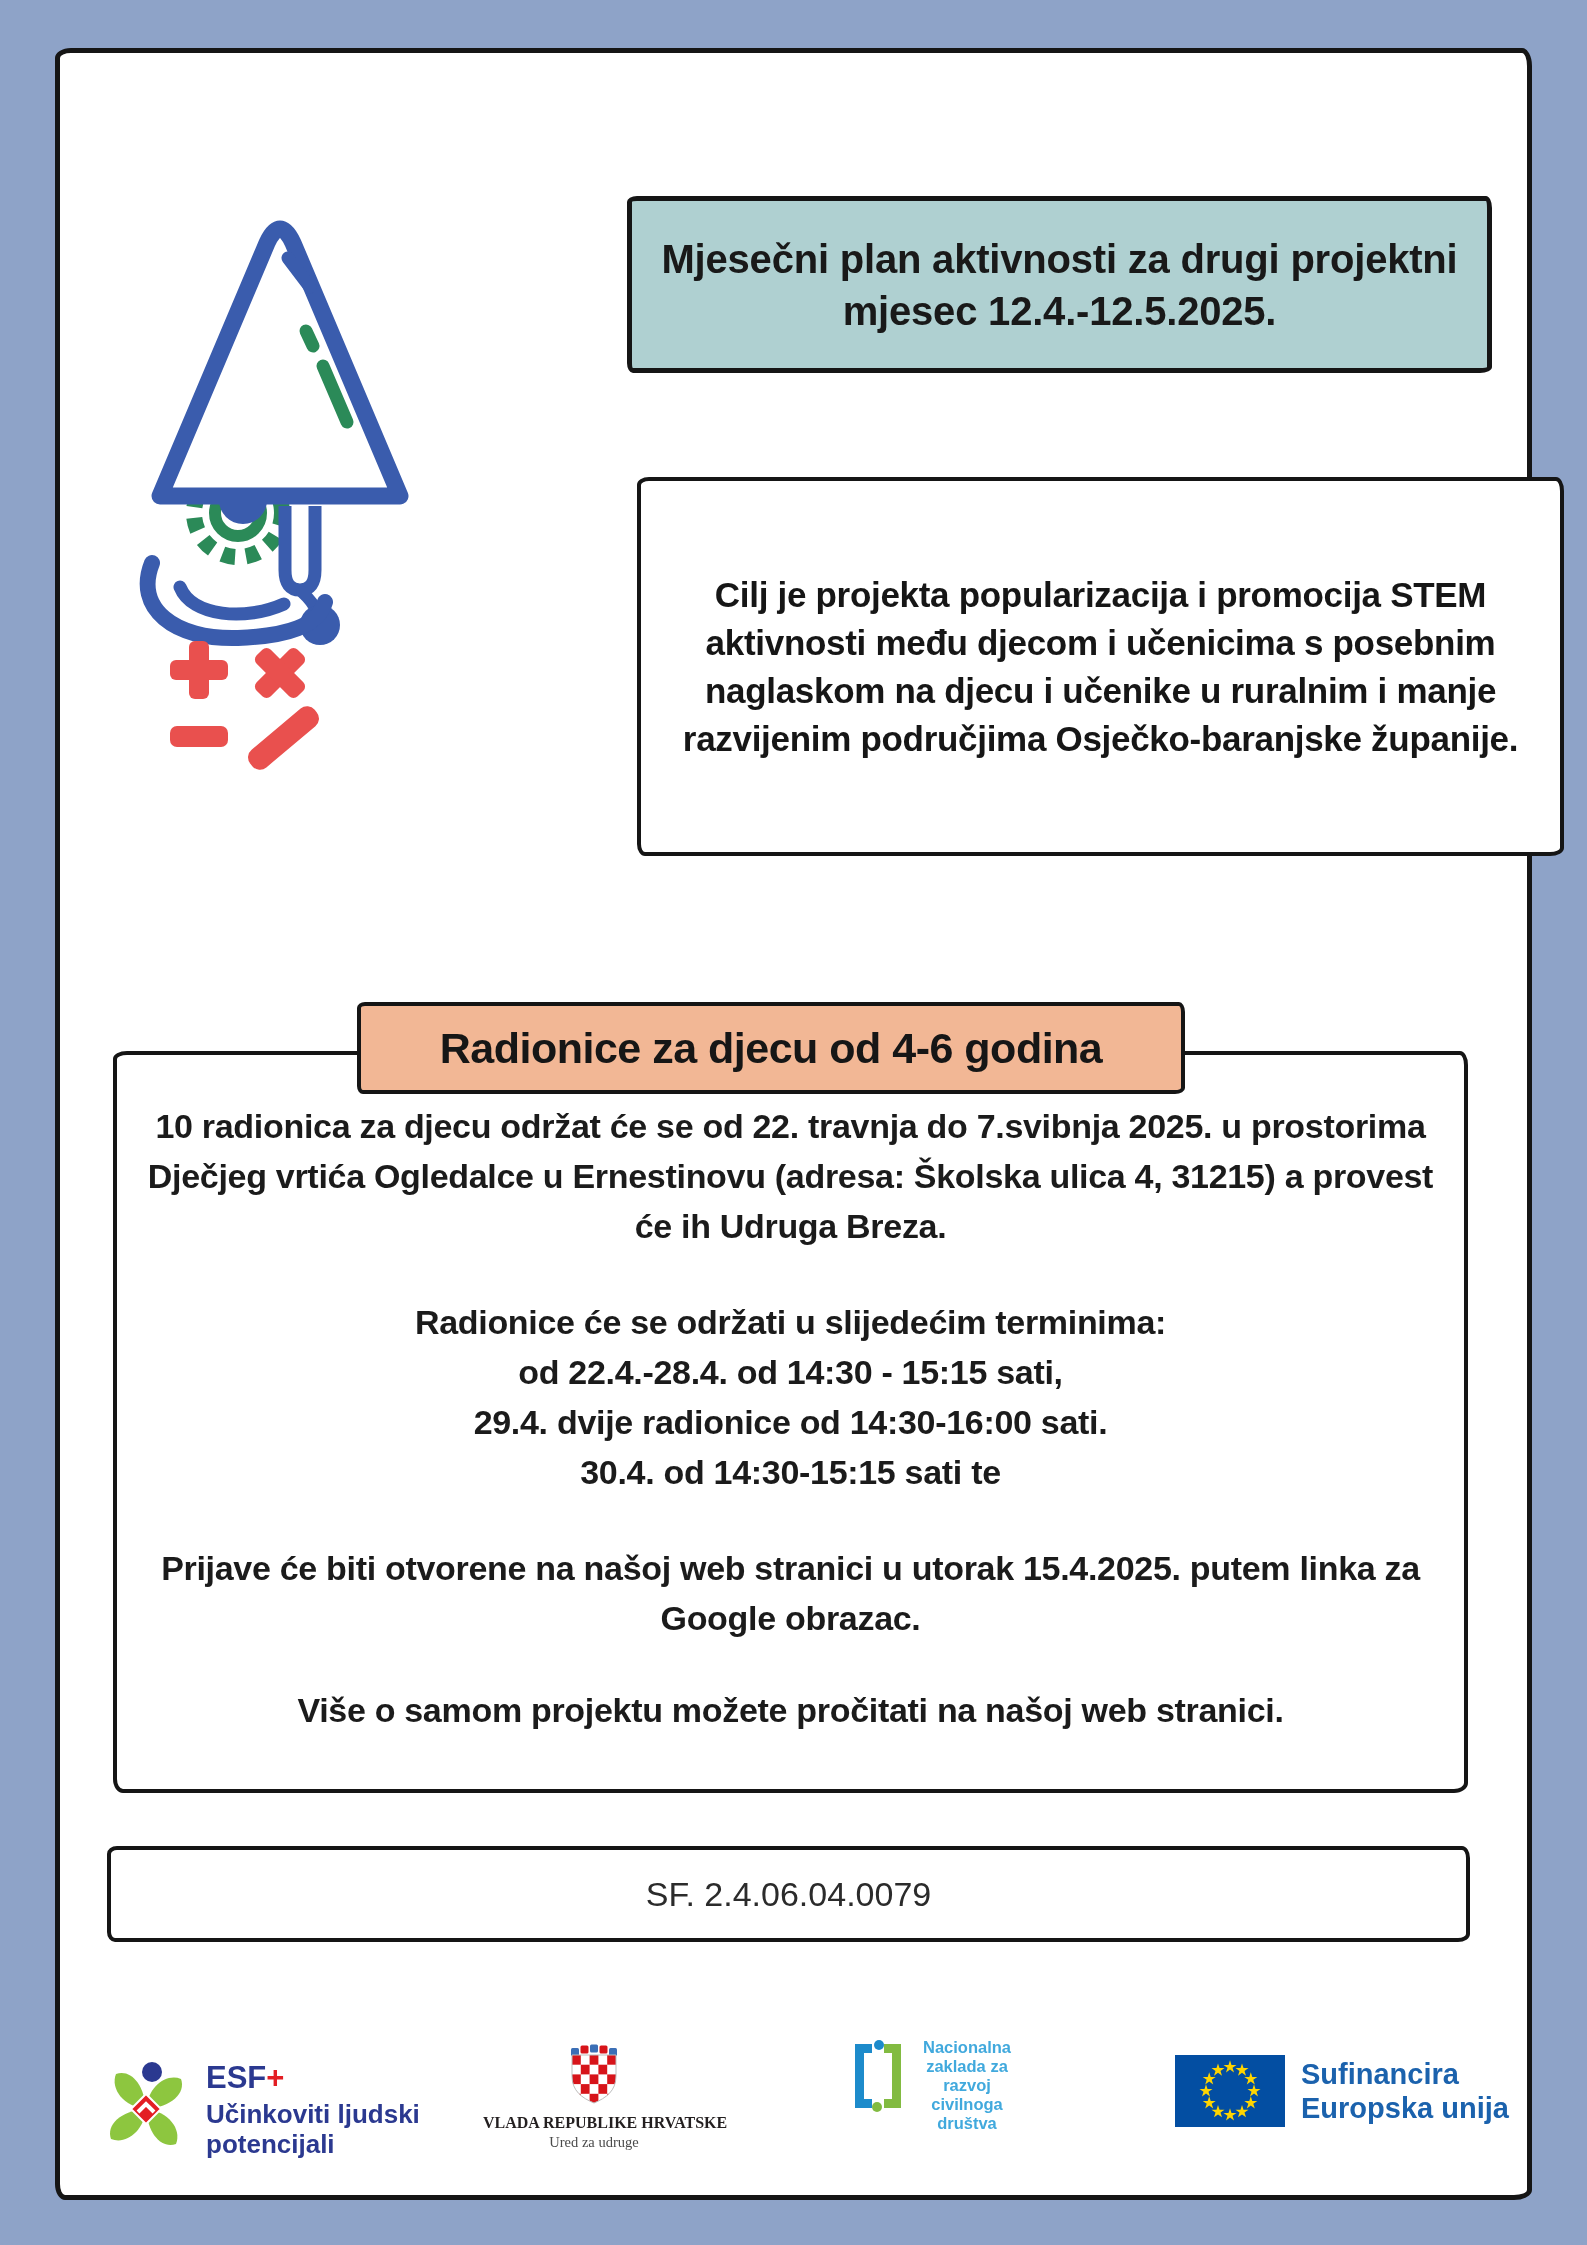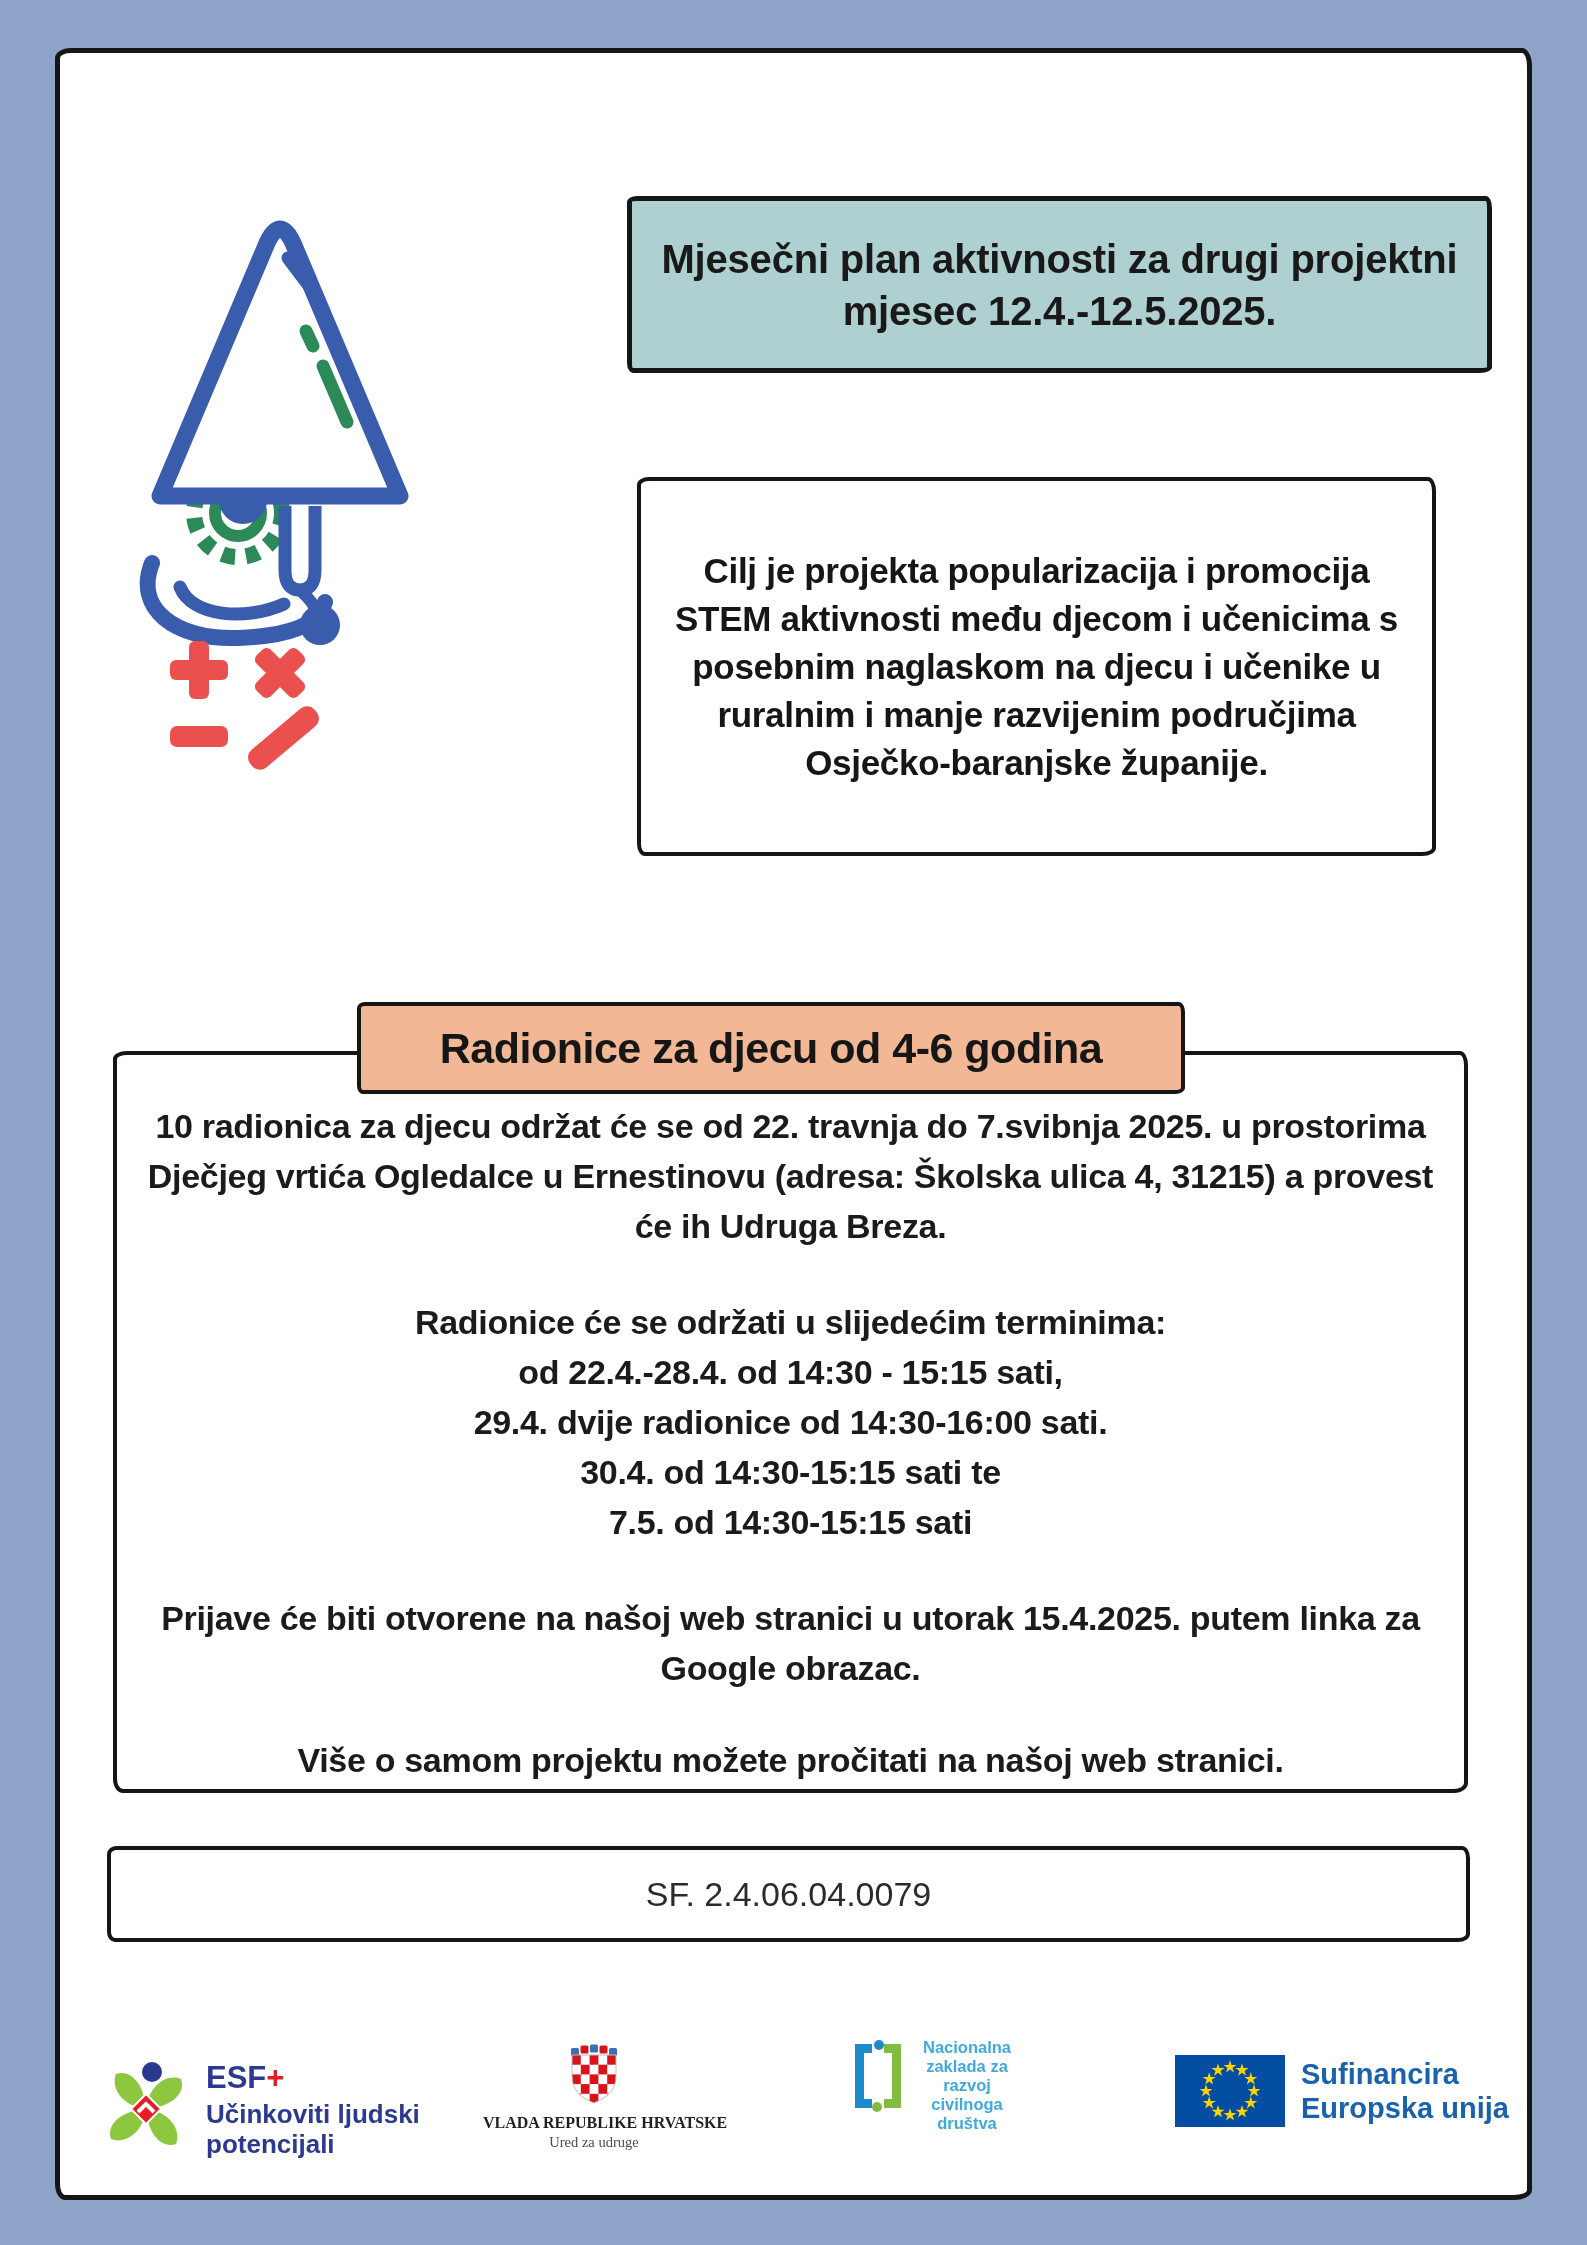--- a/index.html
+++ b/index.html
@@ -26,21 +26,21 @@
   .sym-slash::before{content:"";position:absolute;left:33px;top:3px;width:23px;height:84px;
                      background:var(--logo-red,#E9504E);border-radius:10px;transform:rotate(50deg);}
 
   
   .title-box{position:absolute;left:567px;top:143px;width:865px;height:177px;box-sizing:border-box;
              background:var(--teal,#AFD0D1);border:5px solid #151515;
              border-radius:10px 6px 12px 6px / 6px 12px 6px 10px;
              display:flex;align-items:center;justify-content:center;text-align:center;
              font-size:40px;font-weight:bold;line-height:52px;letter-spacing:-0.2px;color:#191919;
              padding:0 22px;}
-  .goal-box{position:absolute;left:577px;top:424px;width:799px;height:379px;box-sizing:border-box;
+  .goal-box{position:absolute;left:577px;top:424px;width:927px;height:379px;box-sizing:border-box;
             background:#fff;border:4px solid #151515;
             border-radius:12px 8px 14px 8px / 8px 14px 8px 12px;
             display:flex;align-items:center;justify-content:center;text-align:center;
             font-size:35px;font-weight:bold;line-height:48px;letter-spacing:-0.3px;color:#161616;
             padding:0 16px;}
   .workshop-box{position:absolute;left:53px;top:998px;width:1355px;height:742px;box-sizing:border-box;
             background:#fff;border:4px solid #151515;
             border-radius:14px 8px 14px 10px / 8px 14px 10px 14px;
             text-align:center;color:#1b1b1b;padding:46px 28px 0;}
   .ws-t{font-size:34px;font-weight:bold;line-height:50px;letter-spacing:-0.3px;}
@@ -126,21 +126,20 @@
     <div class="heading-tab">
       <span>Radionice za djecu od 4-6 godina</span>
     </div>
 
     <div class="workshop-box">
       <p class="ws-t ws-p">10 radionica za djecu održat će se od 22. travnja do 7.svibnja 2025. u prostorima Dječjeg vrtića Ogledalce u Ernestinovu (adresa: Školska ulica 4, 31215) a provest će ih Udruga Breza.</p>
       <div class="ws-t ws-line">Radionice će se održati u slijedećim terminima:</div>
       <div class="ws-t ws-line">od 22.4.-28.4. od 14:30 - 15:15 sati,</div>
       <div class="ws-t ws-line">29.4. dvije radionice od 14:30-16:00 sati.</div>
       <div class="ws-t ws-line">30.4. od 14:30-15:15 sati te</div>
-      <div class="ws-t ws-line">7.5. od 14:30-15:15 sati</div>
       <p class="ws-t ws-signup">Prijave će biti otvorene na našoj web stranici u utorak 15.4.2025. putem linka za Google obrazac.</p>
       <p class="ws-t ws-more">Više o samom projektu možete pročitati na našoj web stranici.</p>
     </div>
 
     <div class="sf-box">
       <span>SF. 2.4.06.04.0079</span>
     </div>
 
     <div class="esf-block">
       <svg viewBox="0 0 92 92" width="92" height="92" aria-hidden="true">

